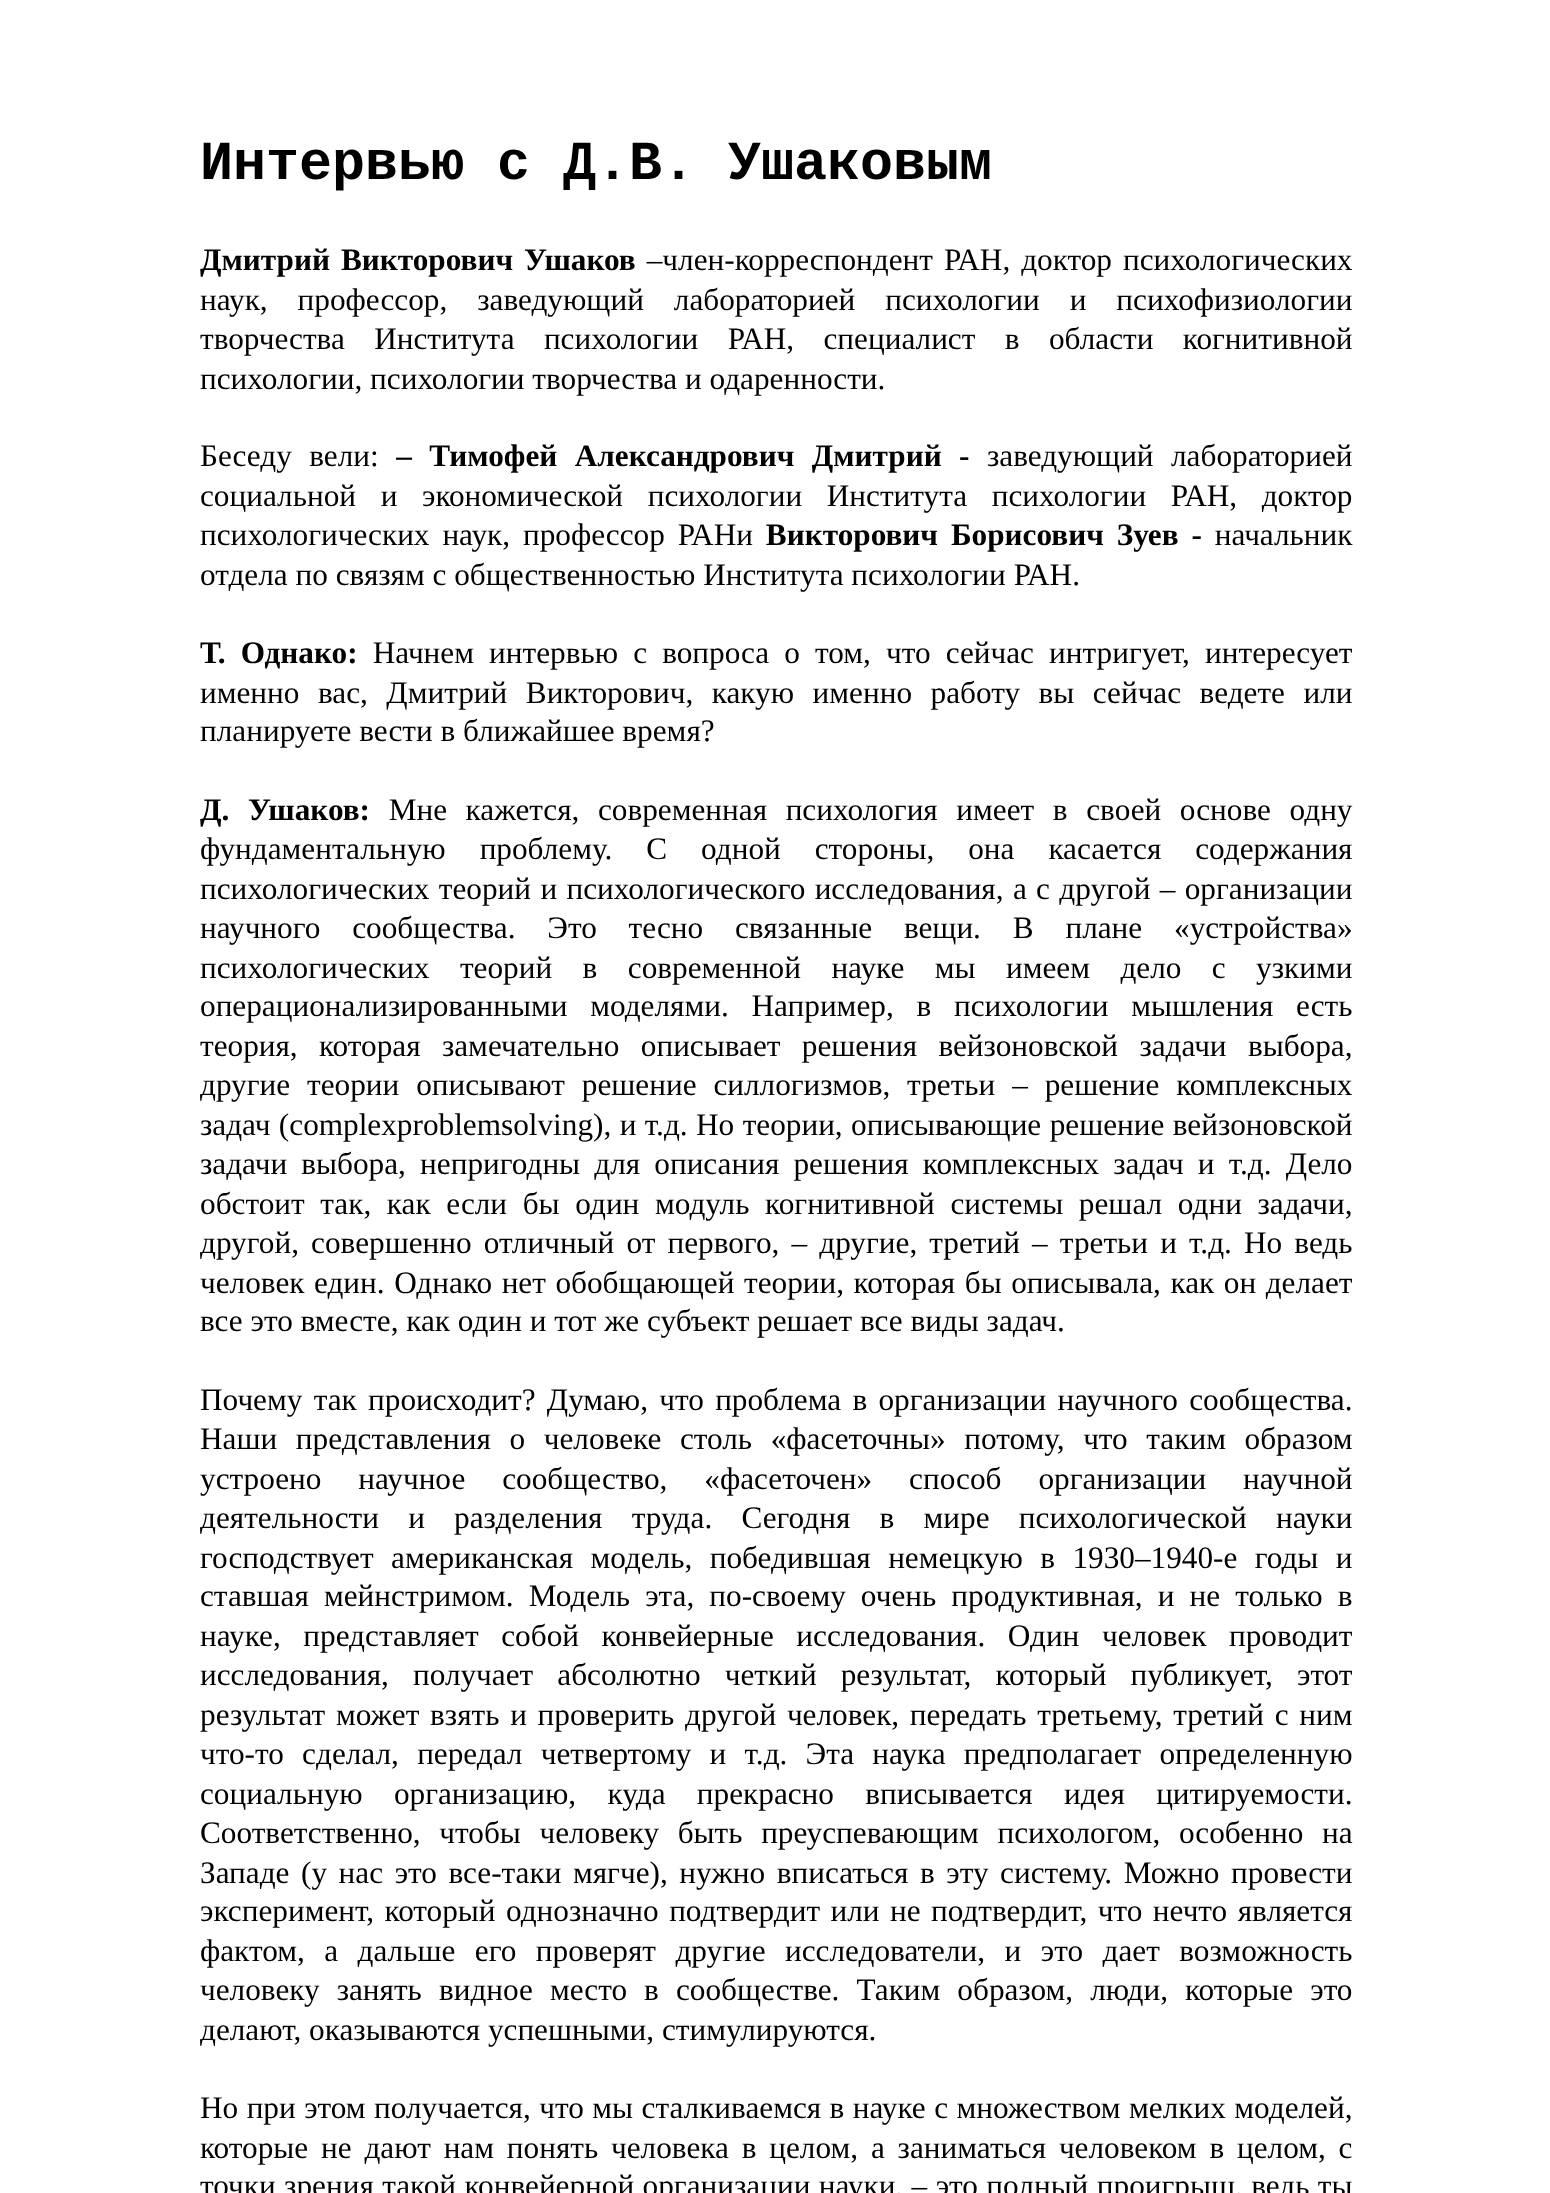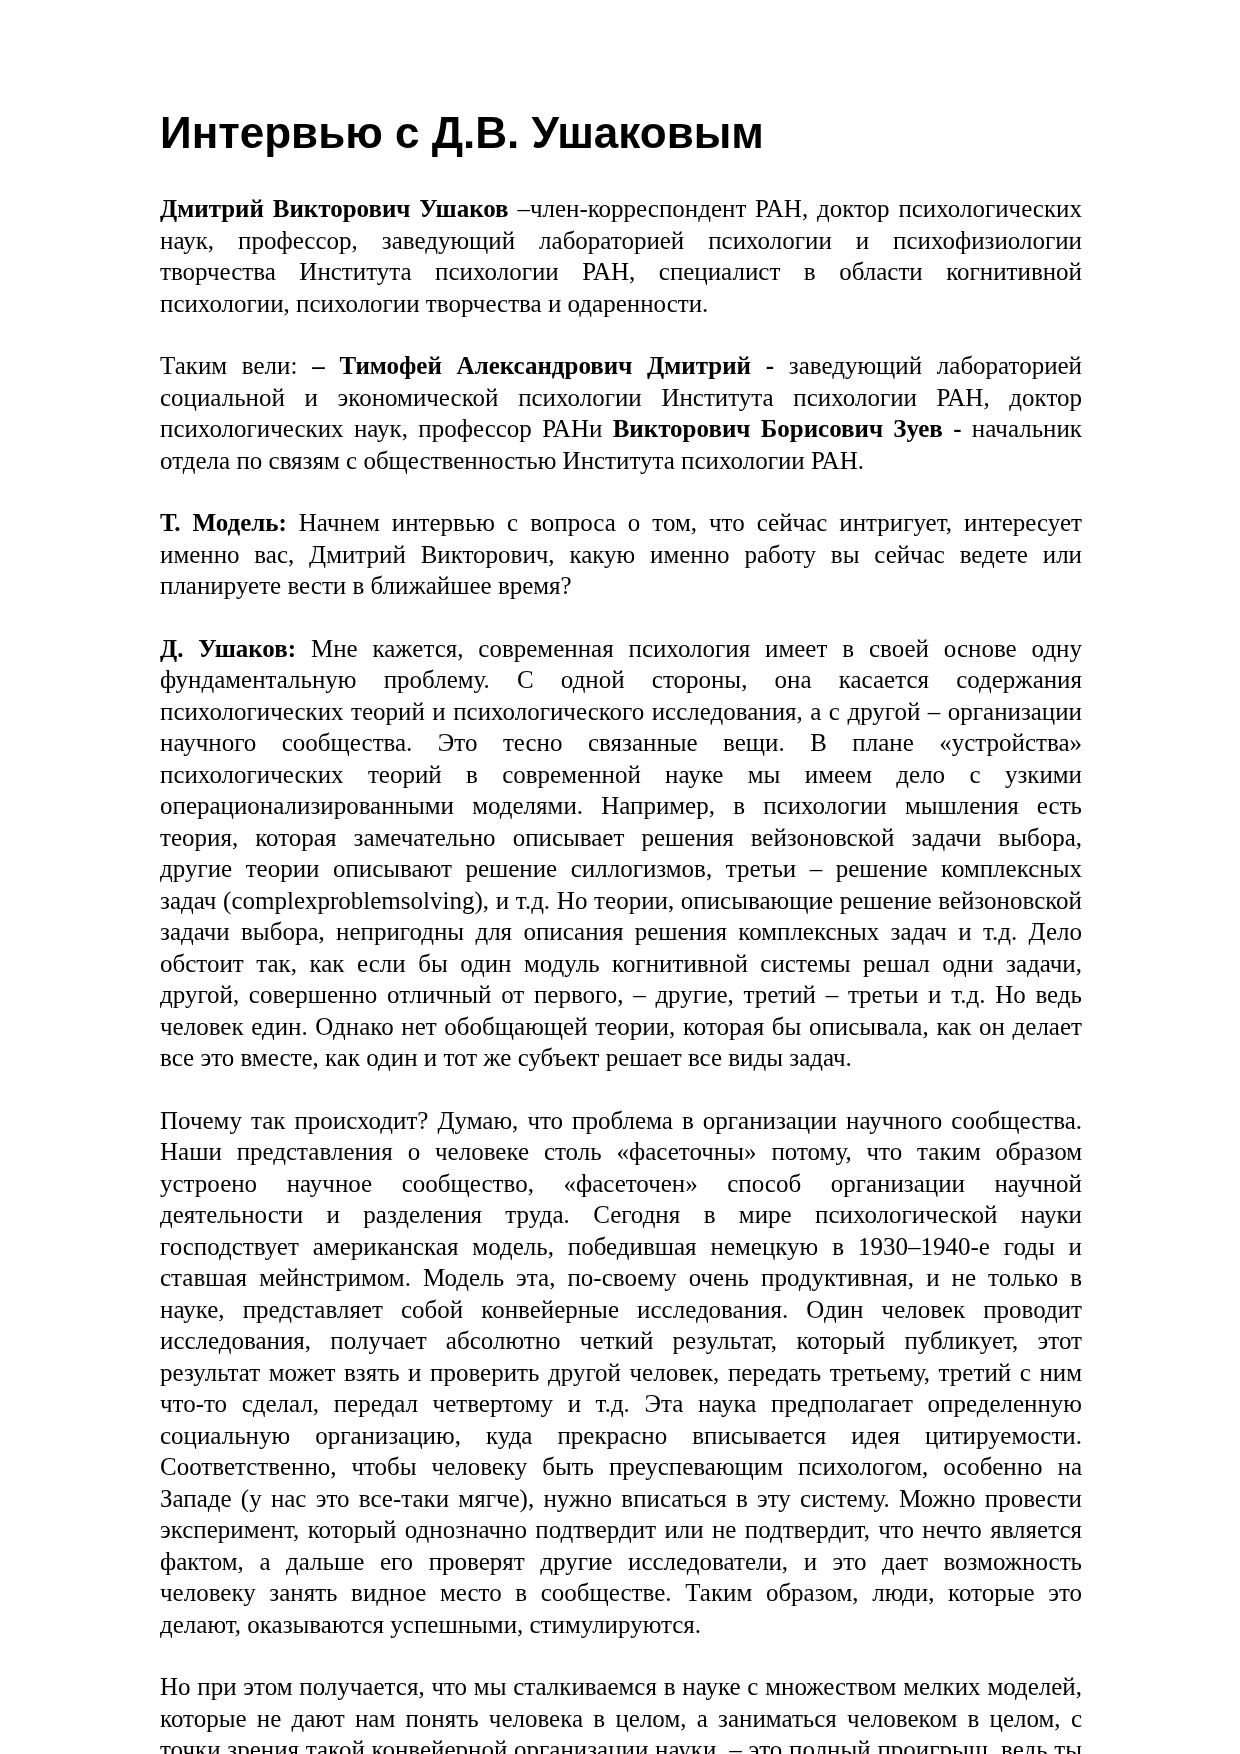--- a/index.html
+++ b/index.html
@@ -17,43 +17,43 @@
       font-family: "Liberation Serif", "DejaVu Serif", serif;
       font-size: 25px;
       line-height: 1.26;
     }
     .doc-title {
       font-size: 44px;
       line-height: 1.12;
       font-weight: bold;
       margin: 0 0 36px 0;
       text-align: left;
-      font-family: Liberation Sans, sans-serif;
+      font-family: Liberation Mono, monospace;
     }
     .para {
       margin: 0 0 31px 0;
       text-align: justify;
       font-family: Liberation Serif, serif;
     }
     .para b {
       font-weight: bold;
     }
   </style>
 </head>
 <body>
 
 <div class="page">
 
   <h1 class="doc-title">Интервью с Д.В. Ушаковым</h1>
 
   <p class="para"><b>Дмитрий Викторович Ушаков </b><span>–член-корреспондент РАН, доктор психологических наук, профессор, заведующий лабораторией психологии и психофизиологии творчества Института психологии РАН, специалист в области когнитивной психологии, психологии творчества и одаренности.</span></p>
 
-  <p class="para"><span>Таким вели: </span><b>– Тимофей Александрович Дмитрий - </b><span>заведующий лабораторией социальной и экономической психологии Института психологии РАН, доктор психологических наук, профессор РАНи </span><b>Викторович Борисович Зуев - </b><span>начальник отдела по связям с общественностью Института психологии РАН.</span></p>
+  <p class="para"><span>Беседу вели: </span><b>– Тимофей Александрович Дмитрий - </b><span>заведующий лабораторией социальной и экономической психологии Института психологии РАН, доктор психологических наук, профессор РАНи </span><b>Викторович Борисович Зуев - </b><span>начальник отдела по связям с общественностью Института психологии РАН.</span></p>
 
-  <p class="para"><b>Т. Модель: </b><span>Начнем интервью с вопроса о том, что сейчас интригует, интересует именно вас, Дмитрий Викторович, какую именно работу вы сейчас ведете или планируете вести в ближайшее время?</span></p>
+  <p class="para"><b>Т. Однако: </b><span>Начнем интервью с вопроса о том, что сейчас интригует, интересует именно вас, Дмитрий Викторович, какую именно работу вы сейчас ведете или планируете вести в ближайшее время?</span></p>
 
   <p class="para"><b>Д. Ушаков: </b><span>Мне кажется, современная психология имеет в своей основе одну фундаментальную проблему. С одной стороны, она касается содержания психологических теорий и психологического исследования, а с другой – организации научного сообщества. Это тесно связанные вещи. В плане «устройства» психологических теорий в современной науке мы имеем дело с узкими операционализированными моделями. Например, в психологии мышления есть теория, которая замечательно описывает решения вейзоновской задачи выбора, другие теории описывают решение силлогизмов, третьи – решение комплексных задач (complexproblemsolving), и т.д. Но теории, описывающие решение вейзоновской задачи выбора, непригодны для описания решения комплексных задач и т.д. Дело обстоит так, как если бы один модуль когнитивной системы решал одни задачи, другой, совершенно отличный от первого,  – другие, третий – третьи и т.д. Но ведь человек един. Однако нет обобщающей теории, которая бы описывала, как он делает все это вместе, как один и тот же субъект решает все виды задач.</span></p>
 
   <p class="para"><span>Почему так происходит? Думаю, что проблема в организации научного сообщества. Наши представления о человеке столь «фасеточны» потому, что таким образом устроено научное сообщество, «фасеточен» способ организации научной деятельности и разделения труда. Сегодня в мире психологической науки господствует американская модель, победившая немецкую в 1930–1940-е годы и ставшая мейнстримом. Модель эта, по-своему очень продуктивная, и не только в науке, представляет собой конвейерные исследования. Один человек проводит исследования, получает абсолютно четкий результат, который публикует, этот результат может взять и проверить другой человек, передать третьему, третий с ним что-то сделал, передал четвертому и т.д. Эта наука предполагает определенную социальную организацию, куда прекрасно вписывается идея цитируемости. Соответственно, чтобы человеку быть преуспевающим психологом, особенно на Западе (у нас это все-таки мягче), нужно вписаться в эту систему. Можно провести эксперимент, который однозначно подтвердит или не подтвердит, что нечто является фактом, а дальше его проверят другие исследователи, и это дает возможность человеку занять видное место в сообществе. Таким образом, люди, которые это делают, оказываются успешными, стимулируются.</span></p>
 
   <p class="para"><span>Но при этом получается, что мы сталкиваемся в науке с множеством мелких моделей, которые не дают нам понять человека в целом, а заниматься человеком в целом, с точки зрения такой конвейерной организации науки, – это полный проигрыш, ведь ты не можешь получить столь же четкие, экспериментально обоснованные результаты, передать</span></p>
 
 </div>
 
 </body></html>

